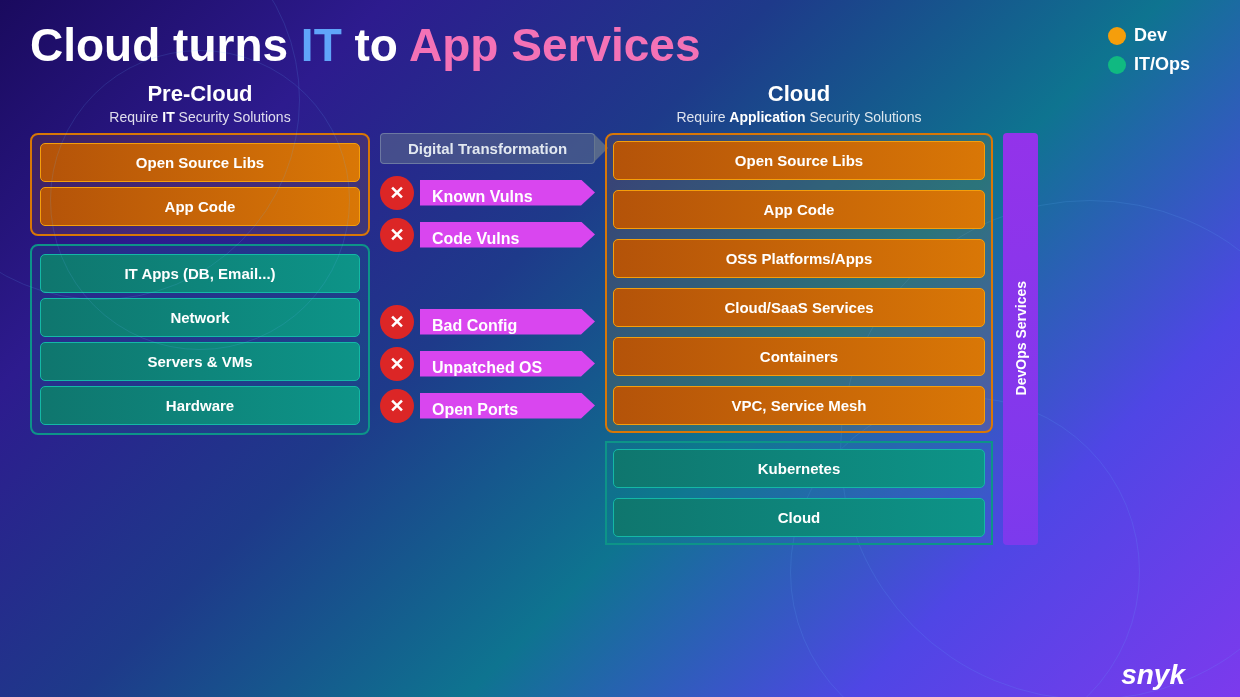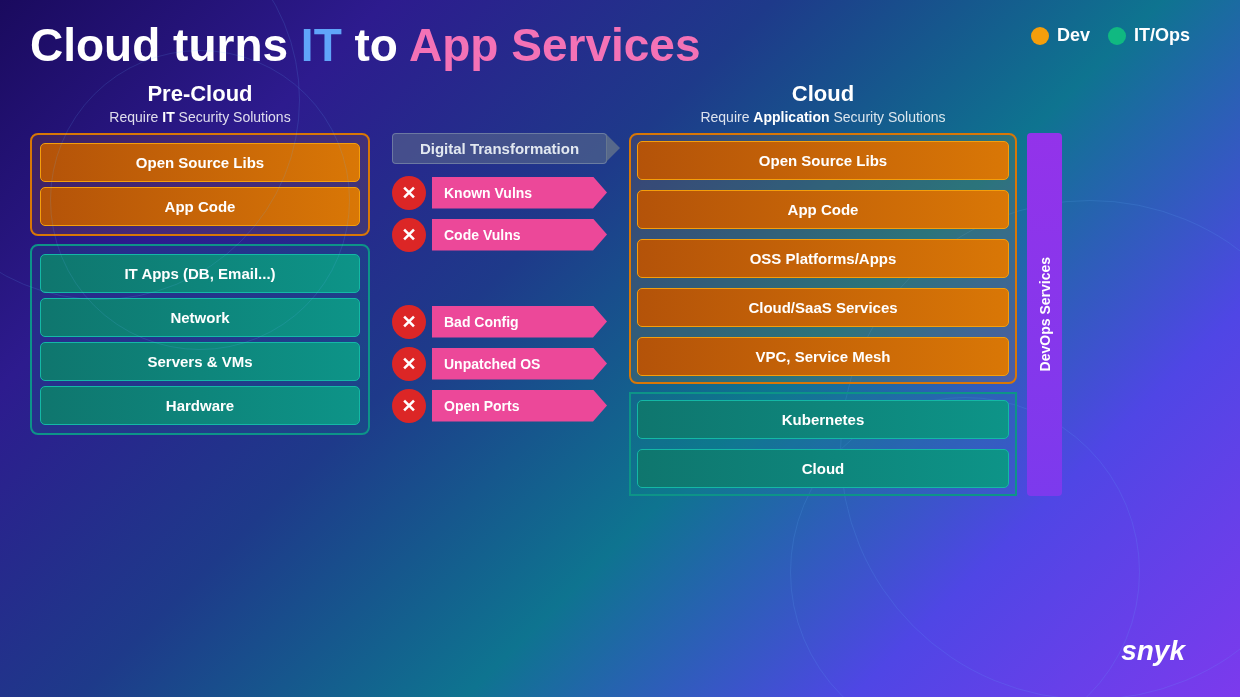--- a/index.html
+++ b/index.html
@@ -38,22 +38,22 @@
     }
     .title .it-text { color: #60a5fa; }
     .title .app-services { color: #f472b6; }
 
     
     .legend {
       position: absolute;
       top: 25px;
       right: 50px;
       display: flex;
-      flex-direction: row;
-      gap: 18px;
+      flex-direction: column;
+      gap: 8px;
     }
     .legend-item {
       display: flex;
       align-items: center;
       gap: 8px;
     }
     .legend-dot {
       width: 18px;
       height: 18px;
       border-radius: 50%;
@@ -61,21 +61,21 @@
     .legend-label {
       color: white;
       font-size: 18px;
       font-weight: bold;
     }
 
     
     .content-row {
       display: flex;
       align-items: flex-start;
-      gap: 22px;
+      gap: 10px;
       margin-top: 10px;
     }
 
     
     .column {
       display: flex;
       flex-direction: column;
     }
 
     .col-left { width: 340px; }
@@ -190,25 +190,25 @@
       align-items: center;
       justify-content: center;
       flex-shrink: 0;
       font-size: 18px;
       font-weight: 900;
       color: white;
     }
 
     .arrow-label {
       position: relative;
-      background: #ec4899;
-      color: white;
-      font-weight: 900;
-      font-size: 14px;
-      padding: 8px 20px 8px 12px;
+      background: #d946ef;
+      color: white;
+      font-weight: 900;
+      font-size: 16px;
+      padding: 8px 20px 0 12px;
       flex: 1;
       clip-path: polygon(0 0, calc(100% - 14px) 0, 100% 50%, calc(100% - 14px) 100%, 0 100%);
     }
 
     .devops-vertical {
       position: absolute;
       right: -45px;
       top: 0;
       bottom: 0;
       width: 35px;
@@ -223,21 +223,21 @@
       transform: rotate(180deg);
       color: white;
       font-weight: 900;
       font-size: 14px;
       white-space: nowrap;
     }
 
     
     .snyk-logo {
       position: absolute;
-      bottom: 30px;
+      bottom: 6px;
       right: 55px;
       color: white;
       font-size: 28px;
       font-weight: 900;
       font-style: italic;
     }
 
     .right-group-orange {
       border: 2px solid #d97706;
       background: rgba(217,119,6,0.15);
@@ -347,20 +347,21 @@
           Require <strong>Application</strong> Security Solutions
         </div>
       </div>
 
       <div style="position:relative;">
         <div class="right-group-orange">
           <div class="item-row item-orange">Open Source Libs</div>
           <div class="item-row item-orange">App Code</div>
           <div class="item-row item-orange">OSS Platforms/Apps</div>
           <div class="item-row item-orange">Cloud/SaaS Services</div>
+          <div class="item-row item-orange">Containers</div>
           <div class="item-row item-orange">VPC, Service Mesh</div>
         </div>
 
         <div class="right-group-teal">
           <div class="item-row item-teal">Kubernetes</div>
           <div class="item-row item-teal">Cloud</div>
         </div>
 
         <div class="devops-vertical">
           <span class="devops-text">DevOps Services</span>

